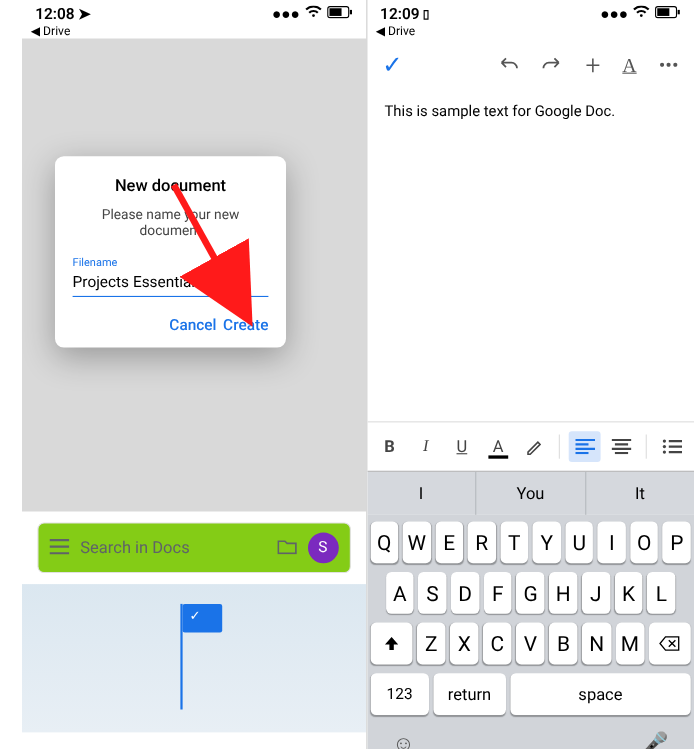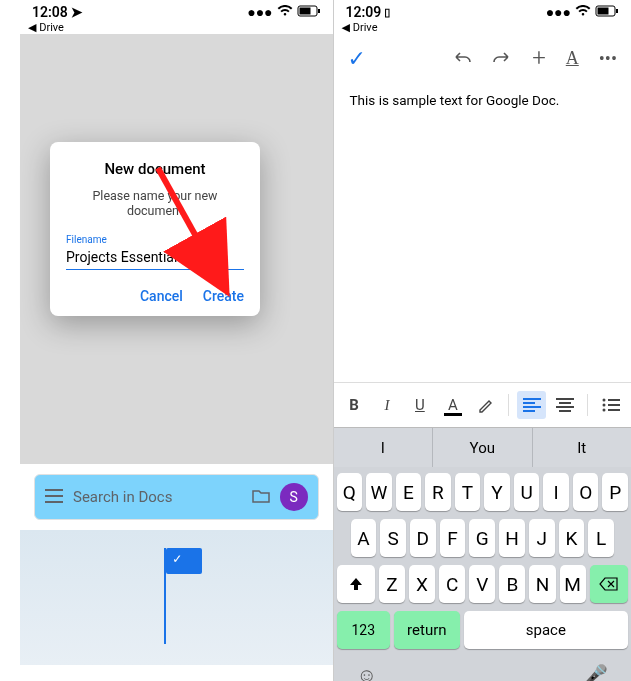--- a/index.html
+++ b/index.html
@@ -5,36 +5,36 @@
 * { margin: 0; padding: 0; box-sizing: border-box; font-family: -apple-system, BlinkMacSystemFont, 'Segoe UI', Roboto, sans-serif; }
 body { width: 631px; height: 681px; display: flex; background: #fff; }
 .screen { position: relative; height: 681px; overflow: hidden; }
 .left { width: 352px; border-right: 1px solid #ccc; padding-left: 20px; }
 .right { width: 315px; }
 .status-bar { display:flex; align-items:center; justify-content:space-between; padding: 4px 12px 0; font-size:14px; font-weight:600; }
 .status-left { display:flex; align-items:center; gap:3px; }
 .status-right { display:flex; align-items:center; gap:4px; }
 .backlink { font-size:11px; padding-left:8px; margin-top:1px; }
 .dim-overlay { position:absolute; inset:0; background:rgba(0,0,0,0.15); z-index:5; height:430px; }
-.search-bar { margin:10px 14px; background:#7dd3fc; border:1px solid #e1e1e1; border-radius:6px; display:flex; align-items:center; padding:8px 10px; gap:10px; position:relative; z-index:2; }
+.search-bar { margin:10px 14px; background:#84cc16; border:1px solid #e1e1e1; border-radius:6px; display:flex; align-items:center; padding:8px 10px; gap:10px; position:relative; z-index:2; }
 .search-bar .menu { width:18px; }
 .search-bar .placeholder { flex:1; color:#5f6368; font-size:15px; }
 .avatar { width:28px; height:28px; border-radius:50%; background:#7b2abf; color:#fff; display:flex; align-items:center; justify-content:center; font-size:14px; }
 .banner { height:135px; background:linear-gradient(#dbe7f0,#e8eff5); position:relative; }
 .flag { position:absolute; left:50%; top:18px; width:36px; height:26px; background:#1a73e8; transform:translateX(-10px); border-radius:2px; }
 .flag-icon { position:absolute; left:50%; top:22px; transform:translateX(-4px); color:#fff; font-size:12px; }
 .pole { position:absolute; left:50%; top:18px; width:2px; height:96px; background:#1a73e8; transform:translateX(-12px); }
 .work-area { background:#fff; padding:14px 16px; }
 .work-title { font-size:16px; font-weight:500; margin-bottom:4px; }
 .modal { position:absolute; left:50px; top:142px; width:210px; background:#fff; border-radius:8px; box-shadow:0 8px 30px rgba(0,0,0,.3); z-index:10; padding:18px 16px 12px; }
 .modal h3 { text-align:center; font-size:15px; font-weight:500; margin-bottom:10px; }
 .modal p { text-align:center; font-size:12.5px; color:#444; margin-bottom:16px; }
 .field-label { font-size:10px; color:#1a73e8; }
 .field-input { width:100%; border:none; border-bottom:1.5px solid #1a73e8; font-size:14px; padding:4px 0 4px; outline:none; }
-.modal-actions { display:flex; justify-content:flex-end; gap:20px; margin-top:18px; font-size:14px; font-weight:500; color:#1a73e8; }
+.modal-actions { display:flex; justify-content:flex-end; gap:6px; margin-top:18px; font-size:14px; font-weight:500; color:#1a73e8; }
 .arrow-left { position:absolute; left:148px; top:158px; z-index:15; pointer-events:none; }
 
 .editor-toolbar { display:flex; align-items:center; justify-content:space-between; padding:10px 14px; }
 .editor-toolbar .t-right { display:flex; gap:20px; align-items:center; color:#555; font-size:18px; }
 .check { color:#1a73e8; font-size:22px; }
 .editor-body { padding:10px 16px; font-size:13.5px; height:300px; }
 .format-bar { display:flex; align-items:center; border-top:1px solid #ddd; padding:8px 6px; gap:4px; }
 .fmt-btn { width:30px; height:28px; display:flex; align-items:center; justify-content:center; font-size:15px; color:#444; border-radius:3px; }
 .fmt-btn.bold { font-weight:700; }
 .fmt-btn.italic { font-style:italic; font-family:serif; }
@@ -44,21 +44,21 @@
 .a-color::after { content:''; position:absolute; bottom:3px; left:6px; width:18px; height:3px; background:#000; }
 .highlight-btn svg { width:18px; }
 .sep { width:1px; height:22px; background:#ddd; margin:0 4px; }
 
 .suggest-row { display:flex; border-top:1px solid #bbb; background:#d5d8dd; height:40px; }
 .suggest { flex:1; display:flex; align-items:center; justify-content:center; font-size:15px; }
 .suggest+.suggest { border-left:1px solid #b5b8bd; }
 .kb { background:#d1d4d9; padding:6px 3px 10px; }
 .kb-row { display:flex; gap:4px; margin-bottom:8px; justify-content:center; }
 .key { background:#fff; border-radius:5px; box-shadow:0 1px 1px rgba(0,0,0,.3); height:38px; flex:1; display:flex; align-items:center; justify-content:center; font-size:19px; }
-.key.fn { background:#86efac; font-size:14px; }
+.key.fn { background:#ffffff; font-size:14px; }
 .kb-row.shift-row .shift, .kb-row.shift-row .back { flex:1.3; }
 .kb-row.bottom .num { flex:1.3; }
 .kb-row.bottom .space { flex:4; font-size:15px; }
 .kb-row.bottom .ret { flex:1.6; font-size:15px; }
 .kb-footer { display:flex; justify-content:space-between; padding:6px 20px 2px; color:#555; font-size:20px; }
 .content-dim { position:relative; }
 .content-dim > * { position:relative; z-index:2; }
 </style>
 </head>
 <body>

